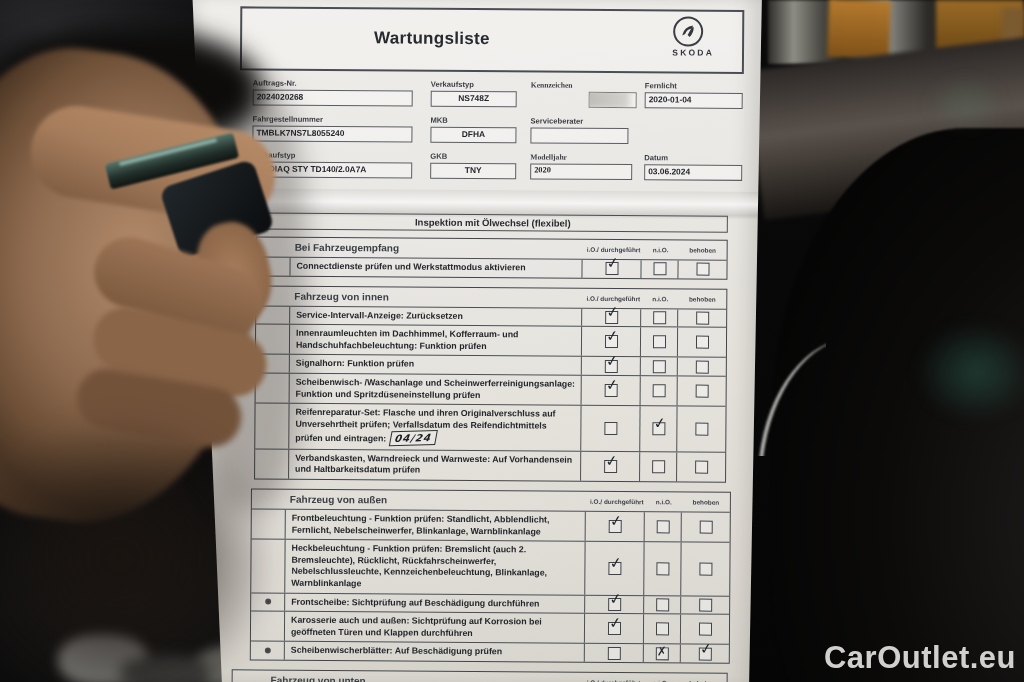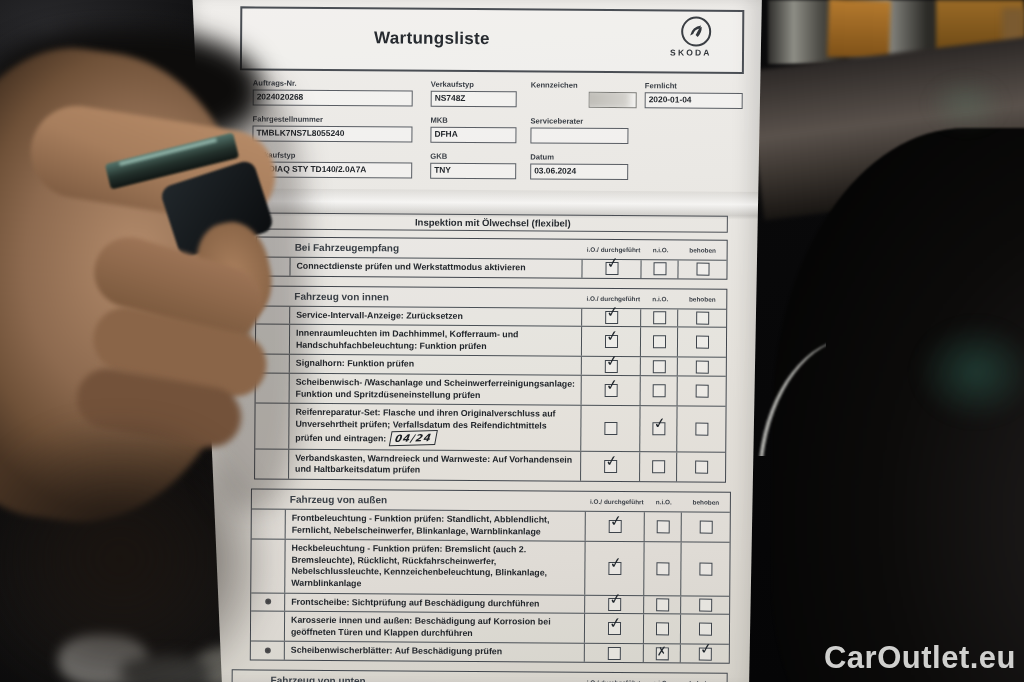--- a/index.html
+++ b/index.html
@@ -36,33 +36,33 @@
       clip-path:polygon(1.5% 0,99.4% 0,98% 100%,7.5% 100%);
       box-shadow:0 0 35px rgba(0,0,0,.65);color:#2a2e33;}
   #paper .shade{position:absolute;inset:0;pointer-events:none;
       box-shadow:inset -14px 0 20px rgba(0,0,0,.13), inset 12px 0 18px rgba(0,0,0,.10);}
   #crease{position:absolute;left:0;right:0;top:198px;height:28px;pointer-events:none;
       background:linear-gradient(180deg,rgba(0,0,0,.05),rgba(255,255,255,.55) 45%,rgba(0,0,0,.10) 85%,transparent);}
   
   #hdrbox{position:absolute;left:57px;top:16px;width:500px;height:60px;border:2px solid #4a4e54;
       background:rgba(252,252,250,.25);}
   #doc-title{position:absolute;left:132px;top:19px;font-size:17px;font-weight:700;letter-spacing:.3px;color:#272b30;}
-  #logo{position:absolute;right:20px;top:5px;width:52px;text-align:left;}
+  #logo{position:absolute;right:28px;top:5px;width:52px;text-align:right;}
   #logo .ring{width:26px;height:26px;border:2.5px solid #3b3f44;border-radius:50%;margin:0 auto;position:relative;}
   #logo svg{position:absolute;left:2px;top:2px;}
   #brand-name{font-size:8.5px;font-weight:700;letter-spacing:2.2px;color:#33373c;margin-top:1px;}
   
   #field-rows{position:absolute;left:70px;top:88px;width:490px;}
   .frow{display:flex;margin-bottom:9px;}
   .field{display:block;}
-  .field.f0{width:178px;} .field.f1{width:100px;} .field.f2{width:114px;} .field.f3{width:98px;}
+  .field.f0{width:178px;} .field.f1{width:100px;} .field.f2{width:114px;font-family:Liberation Serif, serif;} .field.f3{width:98px;}
   .flabel{font-size:7.6px;font-weight:700;color:#393e45;margin-bottom:2px;}
   .fbox{border:1.3px solid #5a5e64;height:13px;background:rgba(255,255,255,.35);
       font-size:8.4px;font-weight:700;color:#22262b;padding:1px 3px 0 3px;overflow:hidden;white-space:nowrap;}
-  .f0 .fbox{width:152px;} .f1 .fbox{width:78px;} .f2 .fbox{width:94px;} .f3 .fbox{width:90px;}
+  .f0 .fbox{width:152px;} .f1 .fbox{width:78px;text-align:center;} .f2 .fbox{width:94px;} .f3 .fbox{width:90px;}
   .fbox.blurred{width:40px;margin-left:58px;position:relative;border-color:#7c7c78;}
   .blur-patch{position:absolute;left:-60px;top:-4px;width:100px;height:20px;filter:blur(3px);
       background:linear-gradient(90deg,#b9b7b2,#d0cec9 30%,#c0beb8 60%,#d4d2cd);}
   
   #insp{position:absolute;left:76px;top:222px;width:468px;height:15px;border:1.5px solid #4a4e54;
       text-align:center;font-size:9.5px;font-weight:700;color:#272b30;line-height:15px;}
   
   #sections{position:absolute;left:74px;top:246px;width:472px;}
   .section{border:1.6px solid #41464d;margin-bottom:9px;background:rgba(255,255,255,.07);}
   .section.sec2{margin-left:-3px;width:478px;}
@@ -185,20 +185,24 @@
       </div>
       <div class="frow">
         <div class="field f0">
           <div class="flabel">Verkaufstyp</div>
           <div class="fbox"><span>KODIAQ STY TD140/2.0A7A</span></div>
         </div>
         <div class="field f1">
           <div class="flabel">GKB</div>
           <div class="fbox"><span>TNY</span></div>
         </div>
+        <div class="field f2">
+          <div class="flabel">Modelljahr</div>
+          <div class="fbox"><span>2020</span></div>
+        </div>
         <div class="field f3">
           <div class="flabel">Datum</div>
           <div class="fbox"><span>03.06.2024</span></div>
         </div>
       </div>
     </div>
 
   <div id="insp">Inspektion mit Ölwechsel (flexibel)</div>
 
   <div id="sections">
@@ -352,21 +356,21 @@
           </div>
           <div class="cell c1">
             <div class="cbox"></div>
           </div>
           <div class="cell c2">
             <div class="cbox"></div>
           </div>
         </div>
         <div class="srow">
           <div class="sgut"></div>
-          <div class="stext"><span>Karosserie innen und außen: Beschädigung auf Korrosion bei geöffneten Türen und Klappen durchführen</span></div>
+          <div class="stext"><span>Karosserie auch und außen: Sichtprüfung auf Korrosion bei geöffneten Türen und Klappen durchführen</span></div>
           <div class="cell c0">
             <div class="cbox m1"><span></span></div>
           </div>
           <div class="cell c1">
             <div class="cbox"></div>
           </div>
           <div class="cell c2">
             <div class="cbox"></div>
           </div>
         </div>

